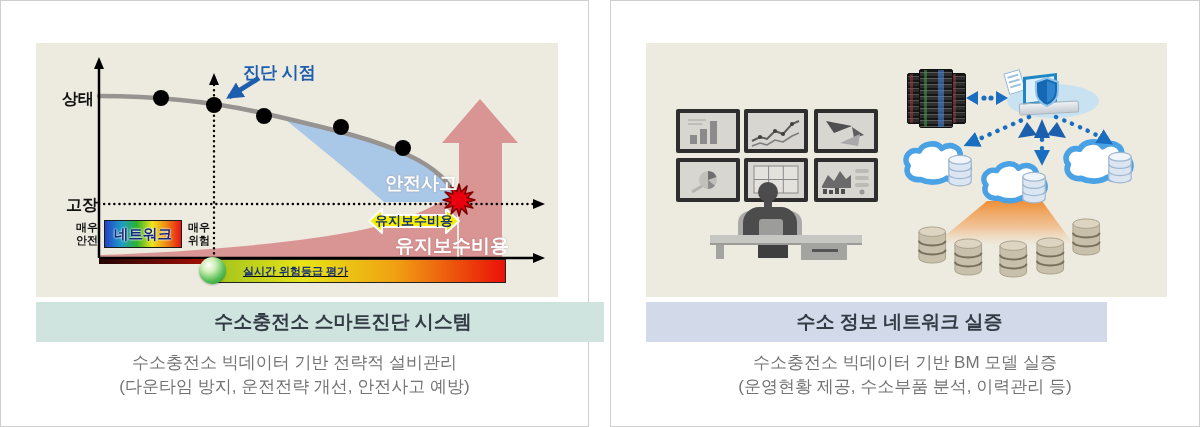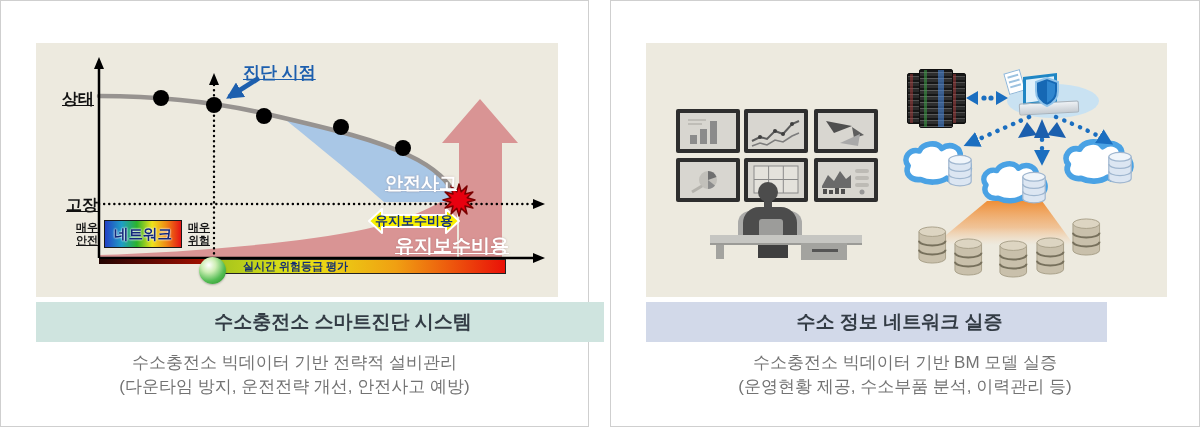--- a/index.html
+++ b/index.html
@@ -10,32 +10,32 @@
   .card.right{left:610px;width:590px;}
   .illus{position:absolute;left:35px;top:42px;height:254px;background:#edeadf;overflow:hidden;}
   .card.left .illus{width:522px;}
   .card.right .illus{width:521px;}
   .illus svg.layer{position:absolute;left:0;top:0;}
   .tbar{position:absolute;left:35px;top:301px;height:40px;line-height:40px;text-align:center;
         font-size:19px;font-weight:bold;color:#333c45;padding-left:46px;}
   .card.left .tbar{width:522px;background:#cfe4df;}
   .card.right .tbar{width:415px;background:#d2d9e9;}
   .subt{position:absolute;left:0;right:0;top:350px;text-align:center;font-size:17px;color:#737373;line-height:24px;}
-  .lbl{position:absolute;white-space:nowrap;text-decoration:underline;}
+  .lbl{position:absolute;white-space:nowrap;}
   .axis-lbl{font-size:16px;font-weight:bold;color:#111;width:54px;text-align:right;}
   .blue-ann{font-size:17px;font-weight:800;color:#1d5fae;}
   .white-ann{color:#fff;font-weight:800;text-align:center;text-shadow:0 0 2px rgba(120,70,70,.35);}
   .two-line{white-space:pre-line;font-size:11px;line-height:13px;color:#151515;text-align:center;font-weight:bold;}
   .risk-box{position:absolute;left:68px;top:177px;width:76px;height:26px;border:1px solid #1a1a1a;
             background:linear-gradient(90deg,#2340c6 0%,#1f9ec6 22%,#2cb32c 42%,#efe31c 62%,#ef8c14 80%,#e51414 100%);
             display:flex;align-items:center;justify-content:center;}
   .risk-box span{font-size:14.5px;font-weight:800;color:#13287a;text-shadow:0 0 2px #fff,0 0 2px #fff;}
-  .rt-bar{position:absolute;left:180px;top:216px;width:290px;height:15px;border:1px solid #222;box-sizing:border-box;
+  .rt-bar{position:absolute;left:180px;top:216px;width:290px;height:24px;border:1px solid #222;box-sizing:border-box;
           background:linear-gradient(90deg,#a3c41d 0%,#e8e416 30%,#f0a012 62%,#ea1108 100%);
-          display:flex;align-items:center;}
+          display:flex;align-items:center;text-decoration:underline;}
   .rt-bar span{font-size:11px;font-weight:800;color:#152f72;padding-left:26px;}
   .dark-strip{position:absolute;left:63px;top:216px;width:117px;height:5px;
           background:linear-gradient(90deg,#230402,#b01000);}
   .ball{position:absolute;left:163px;top:214px;width:27px;height:27px;border-radius:50%;
         background:radial-gradient(circle at 36% 30%,#ffffff 0%,#cdeeb4 28%,#55bd55 62%,#1d8a1d 100%);
         box-shadow:0 1px 2px rgba(0,0,0,.25);}
   .yellow-txt{position:absolute;left:338px;top:169px;width:80px;text-align:center;
               font-size:13px;font-weight:800;color:#12317a;}
   
   .mon{position:absolute;width:64px;height:44px;background:#2e2e2e;border-radius:2px;}

